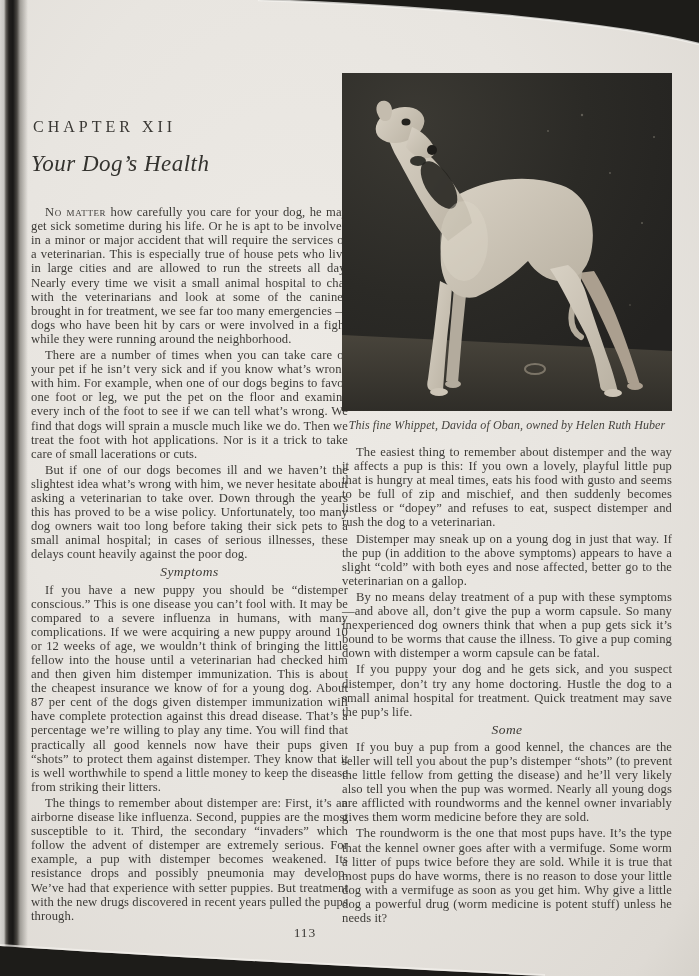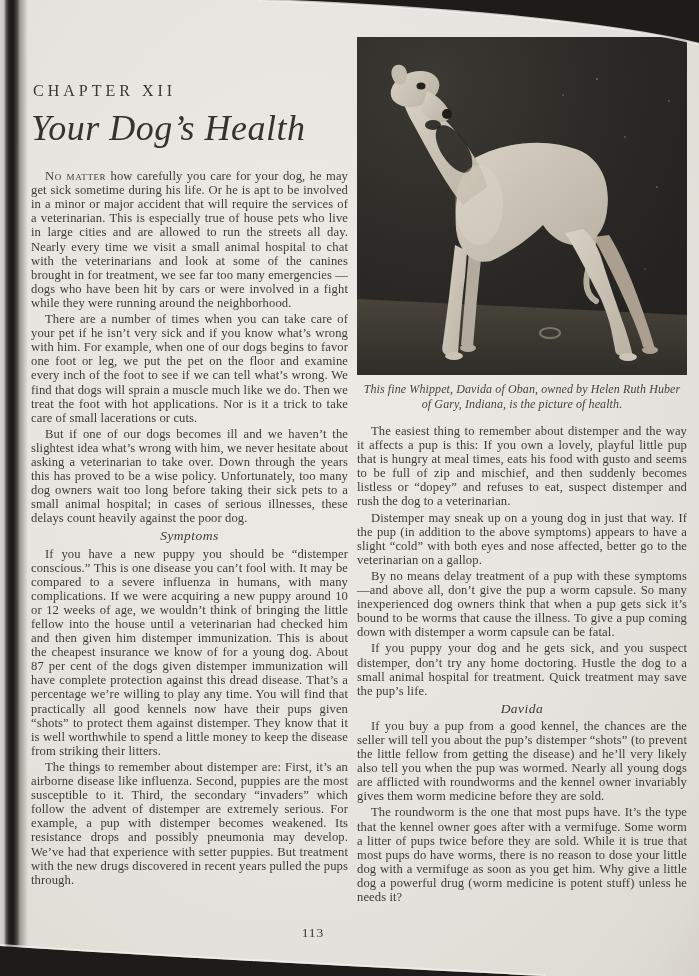--- a/index.html
+++ b/index.html
@@ -6,35 +6,35 @@
   .scan{position:relative;width:699px;height:976px;overflow:hidden;
     background:radial-gradient(ellipse at 42% 38%, #edeae5 0%, #e8e5e0 50%, #dedad4 92%, #d6d2cb 100%);
     font-family:"Liberation Serif","DejaVu Serif",serif;color:#3d3b37;}
   
   .edge-left{position:absolute;left:0;top:0;bottom:0;width:30px;z-index:5;
     background:linear-gradient(90deg,#d6d4d0 0px,#c7c5c1 4px,#605d58 6px,#22201e 9px,#191816 13px,#4b4843 17px,#9e9b95 20px,rgba(233,230,225,0) 28px);}
   .scan-top,.scan-bottom{position:absolute;left:0;width:699px;z-index:6;pointer-events:none;}
   .scan-top{top:0;height:46px;}
   .scan-bottom{bottom:0;height:34px;}
   
-  .col{position:absolute;text-align:justify;font-size:12.6px;line-height:14.1px;letter-spacing:.1px;}
+  .col{position:absolute;text-align:justify;font-size:12.6px;line-height:14.1px;letter-spacing:.1px;margin-top:36px;}
   .col-left{left:31px;top:84px;width:317px;}
-  .col-right{left:357px;top:37px;width:330px;}
+  .col-right{left:342px;top:37px;width:330px;}
   .chapter{font-size:16px;letter-spacing:4px;color:#3a3834;text-align:left;margin:0 0 10px 2px;}
-  .title{font-style:italic;font-weight:normal;font-size:36px;letter-spacing:.5px;color:#34332f;
+  .title{font-style:italic;font-weight:normal;font-size:23px;letter-spacing:.5px;color:#34332f;
     text-align:left;margin:0 0 21px 0;line-height:40px;}
   p.body{margin:0 0 2px 0;text-indent:14px;font-family:Liberation Serif, serif;}
   p.body:last-child{margin-bottom:0;}
   .sc{font-variant:small-caps;letter-spacing:.6px;}
   .subhead{font-style:italic;font-weight:normal;font-size:13.5px;letter-spacing:.5px;text-align:center;
     margin:4px 0 3px 0;color:#3b3935;}
   .photo{position:relative;width:330px;height:338px;margin:0 0 7px 0;}
   .photo svg{display:block;}
   .caption{font-style:italic;font-size:12px;line-height:15px;text-align:center;color:#45433e;margin:0 0 12px 0;}
-  .pagenum{position:absolute;left:278px;top:925px;width:70px;text-align:center;font-size:13.5px;
+  .pagenum{position:absolute;left:270px;top:925px;width:70px;text-align:center;font-size:13.5px;
     letter-spacing:1px;color:#3b3935;z-index:4;}
 </style>
 </head>
 <body>
 
 <div class="scan">
 
   <div class="edge-left"></div>
   <svg class="scan-top" viewBox="0 0 699 46">
     <path d="M258,0 L699,0 L699,44 C620,24 450,7 258,0 Z" fill="#1d1c19"></path>
@@ -118,25 +118,24 @@
           <path d="M98,208 L92,260 L86,306 C84,314 86,318 92,318 L101,318 C102,306 104,270 108,240 L110,214 Z" fill="url(#dogGrad)"></path>
           <ellipse cx="97" cy="319" rx="9" ry="4" fill="#cdc5b7"></ellipse>
 
           <path d="M208,196 C220,214 232,240 244,262 C248,272 252,282 254,292 L258,312 C258,317 262,319 266,319 L276,320 C274,310 270,296 264,280 C258,262 250,240 244,220 C240,208 234,198 226,192 Z" fill="url(#dogGrad)"></path>
           <ellipse cx="271" cy="320" rx="9" ry="4" fill="#cdc5b7"></ellipse>
         </g>
       </svg>
     </div>
     <div class="caption">
       <div>This fine Whippet, Davida of Oban, owned by Helen Ruth Huber</div>
-      <div>of Gary, Indiana, is the picture of health.</div>
     </div>
     <p class="body">The easiest thing to remember about distemper and the way it affects a pup is this: If you own a lovely, playful little pup that is hungry at meal times, eats his food with gusto and seems to be full of zip and mischief, and then suddenly becomes listless or “dopey” and refuses to eat, suspect distemper and rush the dog to a veterinarian.</p>
     <p class="body">Distemper may sneak up on a young dog in just that way. If the pup (in addition to the above symptoms) appears to have a slight “cold” with both eyes and nose affected, better go to the veterinarian on a gallop.</p>
     <p class="body">By no means delay treatment of a pup with these symptoms—and above all, don’t give the pup a worm capsule. So many inexperienced dog owners think that when a pup gets sick it’s bound to be worms that cause the illness. To give a pup coming down with distemper a worm capsule can be fatal.</p>
     <p class="body">If you puppy your dog and he gets sick, and you suspect distemper, don’t try any home doctoring. Hustle the dog to a small animal hospital for treatment. Quick treatment may save the pup’s life.</p>
-    <h3 class="subhead">Davida</h3>
+    <h3 class="subhead">Some</h3>
     <p class="body">If you buy a pup from a good kennel, the chances are the seller will tell you about the pup’s distemper “shots” (to prevent the little fellow from getting the disease) and he’ll very likely also tell you when the pup was wormed. Nearly all young dogs are afflicted with roundworms and the kennel owner invariably gives them worm medicine before they are sold.</p>
     <p class="body">The roundworm is the one that most pups have. It’s the type that the kennel owner goes after with a vermifuge. Some worm a litter of pups twice before they are sold. While it is true that most pups do have worms, there is no reason to dose your little dog with a vermifuge as soon as you get him. Why give a little dog a powerful drug (worm medicine is potent stuff) unless he needs it?</p>
   </div>
 
   <div class="pagenum">113</div>
 </div>
 
 </body></html>

